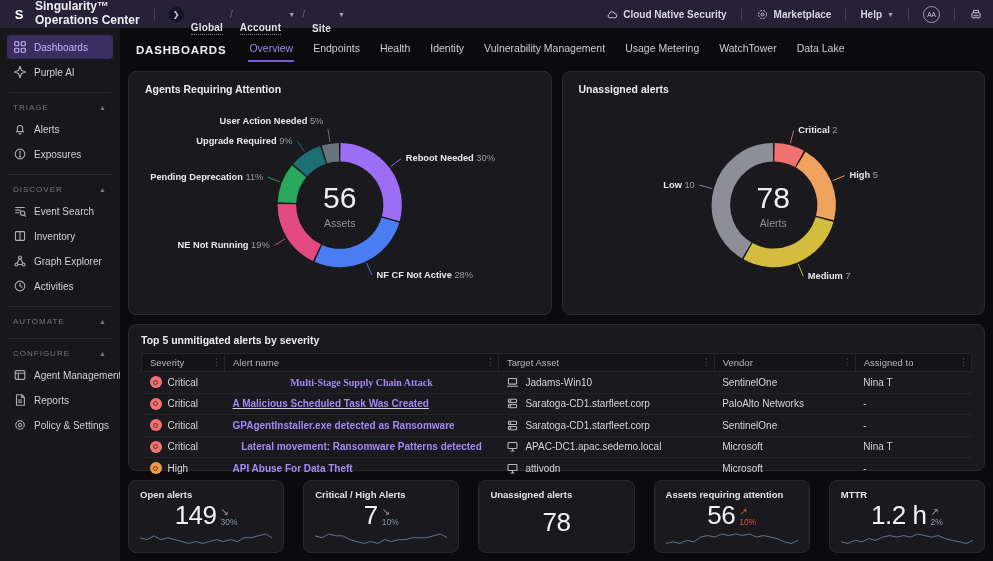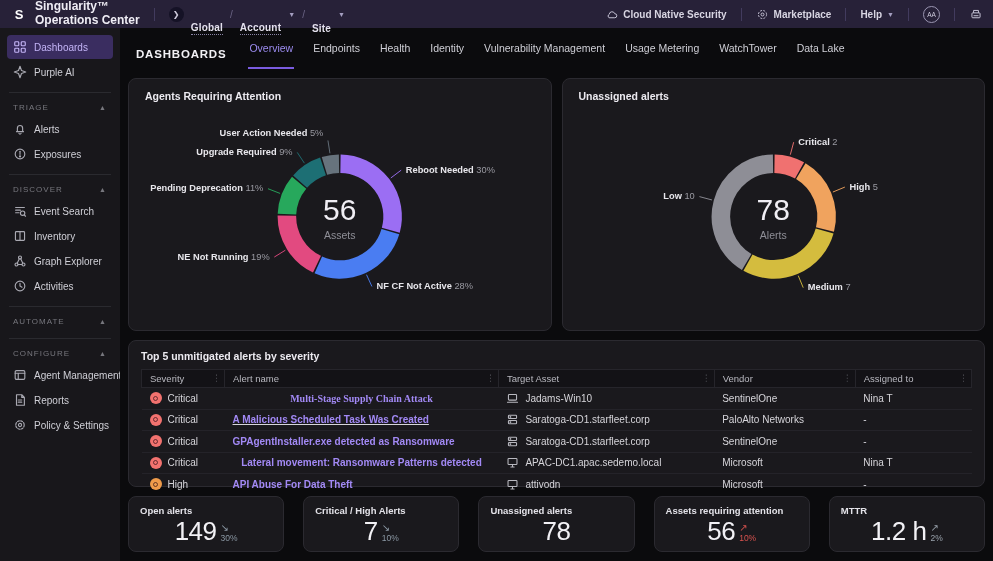--- a/index.html
+++ b/index.html
@@ -41,21 +41,21 @@
   .side-item.active svg{ stroke:#c3b4f6; }
   .side-hr{ border:none; border-top:1px solid #2a2a2f; margin:7px 2px; }
   .side-sec{ display:flex; align-items:center; justify-content:space-between;
     color:#77777e; font-size:8px; letter-spacing:1px; padding:3px 6px 5px; }
   .side-sec .chev{ color:#77777e; cursor:pointer; }
   .main{ flex:1; padding:6px 8px 8px; display:flex; flex-direction:column; gap:9px; overflow:hidden; }
   
   .pagehead{ display:flex; align-items:center; gap:22px; padding:4px 8px 0; }
   .pagetitle{ font-size:11.5px; font-weight:bold; letter-spacing:.8px; color:#f2f1f5; }
   .tabs{ display:flex; gap:18px; font-size:10.5px; color:#cfcfd6; }
-  .tab{ padding:4px 1px 13px; cursor:pointer; border-bottom:2px solid transparent; white-space:nowrap; }
+  .tab{ padding:4px 1px 6px; cursor:pointer; border-bottom:2px solid transparent; white-space:nowrap; }
   .tab.active{ color:var(--purple); border-bottom-color:#7a5ce0; }
   
   .card{ background:var(--card); border:1px solid var(--border); border-radius:8px; }
   .charts-row{ display:flex; gap:10px; height:253px; }
   .chart-card{ flex:1; padding:11px 16px; display:flex; flex-direction:column; }
   .card-title{ font-size:10.5px; font-weight:bold; color:#eceaf0; }
   .chart-area{ position:relative; flex:1; }
   .chart-area svg{ position:absolute; inset:0; width:100%; height:100%; }
   .donut-center{ position:absolute; left:50%; top:53%; transform:translate(-50%,-50%);
     text-align:center; pointer-events:none; }
@@ -70,21 +70,21 @@
   tbody td{ padding:0 8px; height:20.5px; border-bottom:1px solid #242329; color:#d6d5da; white-space:nowrap; overflow:hidden; }
   tbody tr:last-child td{ border-bottom:none; }
   .alert-link{ color:var(--link); font-weight:bold; cursor:pointer; text-decoration:none; }
   .sev-cell{ display:flex; align-items:center; gap:6px; height:20.5px; }
   .sev-badge{ width:12px; height:12px; border-radius:50%; display:inline-flex;
     align-items:center; justify-content:center; flex-shrink:0; }
   .sev-badge i{ width:5px; height:5px; border-radius:50%; border:1.5px solid rgba(40,10,20,.65); display:block; }
   .asset-cell{ display:flex; align-items:center; gap:6px; }
   .asset-cell svg{ stroke:#b9b9c0; flex-shrink:0; }
   
-  .stats-row{ display:flex; gap:19px; height:56px; }
+  .stats-row{ display:flex; gap:19px; height:73px; }
   .stat-card{ flex:1; padding:8px 11px; display:flex; flex-direction:column; position:relative; }
   .stat-title{ font-size:9.5px; font-weight:bold; color:#e3e2e8; }
   .stat-mid{ display:flex; align-items:center; justify-content:center; gap:4px; flex:1; }
   .stat-num{ font-size:26px; font-weight:300; color:#f2f1f5; letter-spacing:-.5px; }
   .stat-trend{ display:flex; flex-direction:column; align-items:flex-start; line-height:1; margin-top:2px; }
   .stat-arrow{ font-size:10px; }
   .stat-pct{ font-size:8.5px; margin-top:1px; }
   .spark{ height:22px; width:100%; }
 </style>
 </head>

